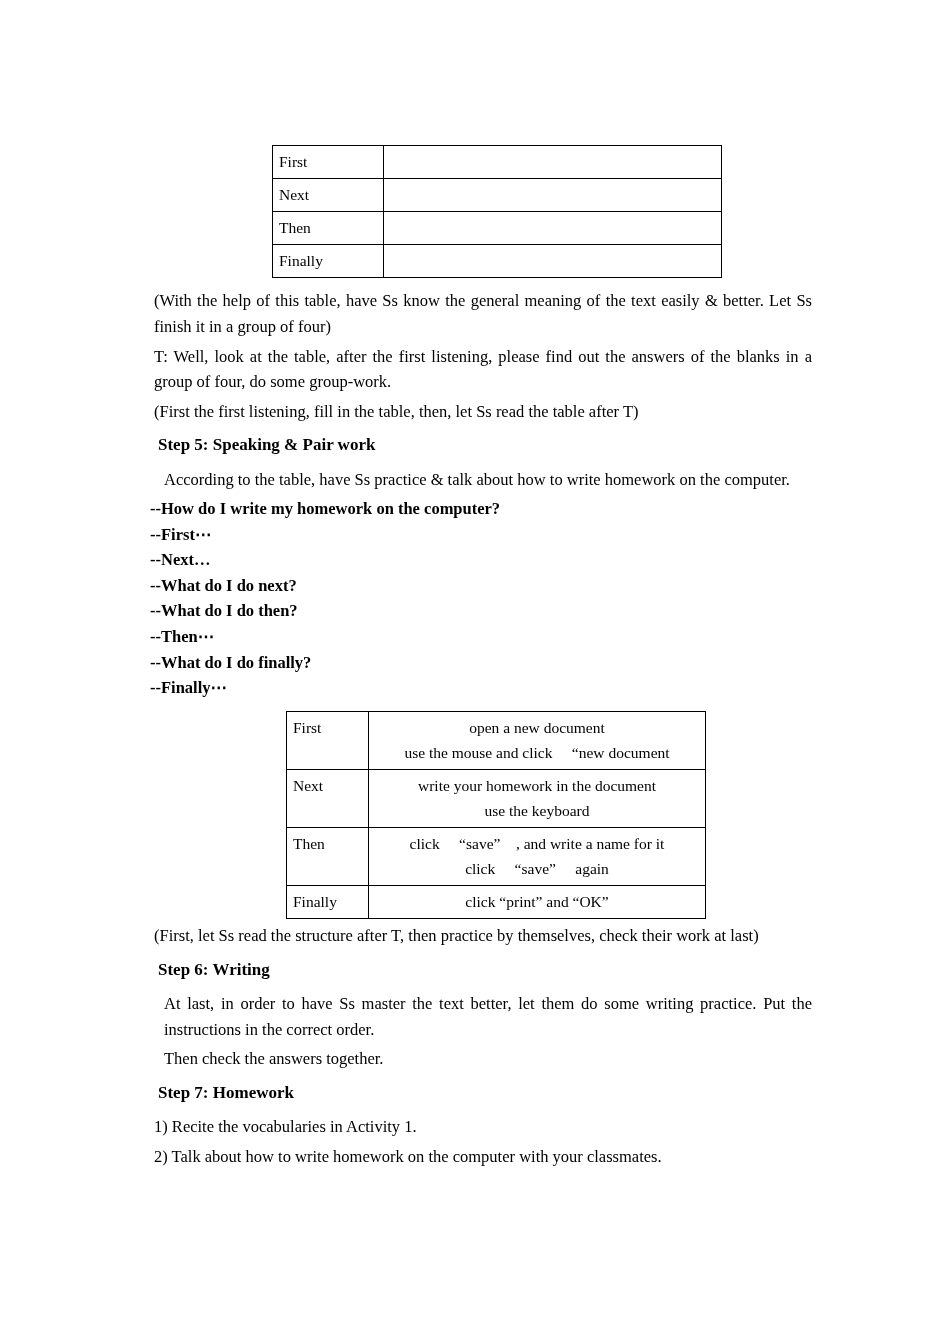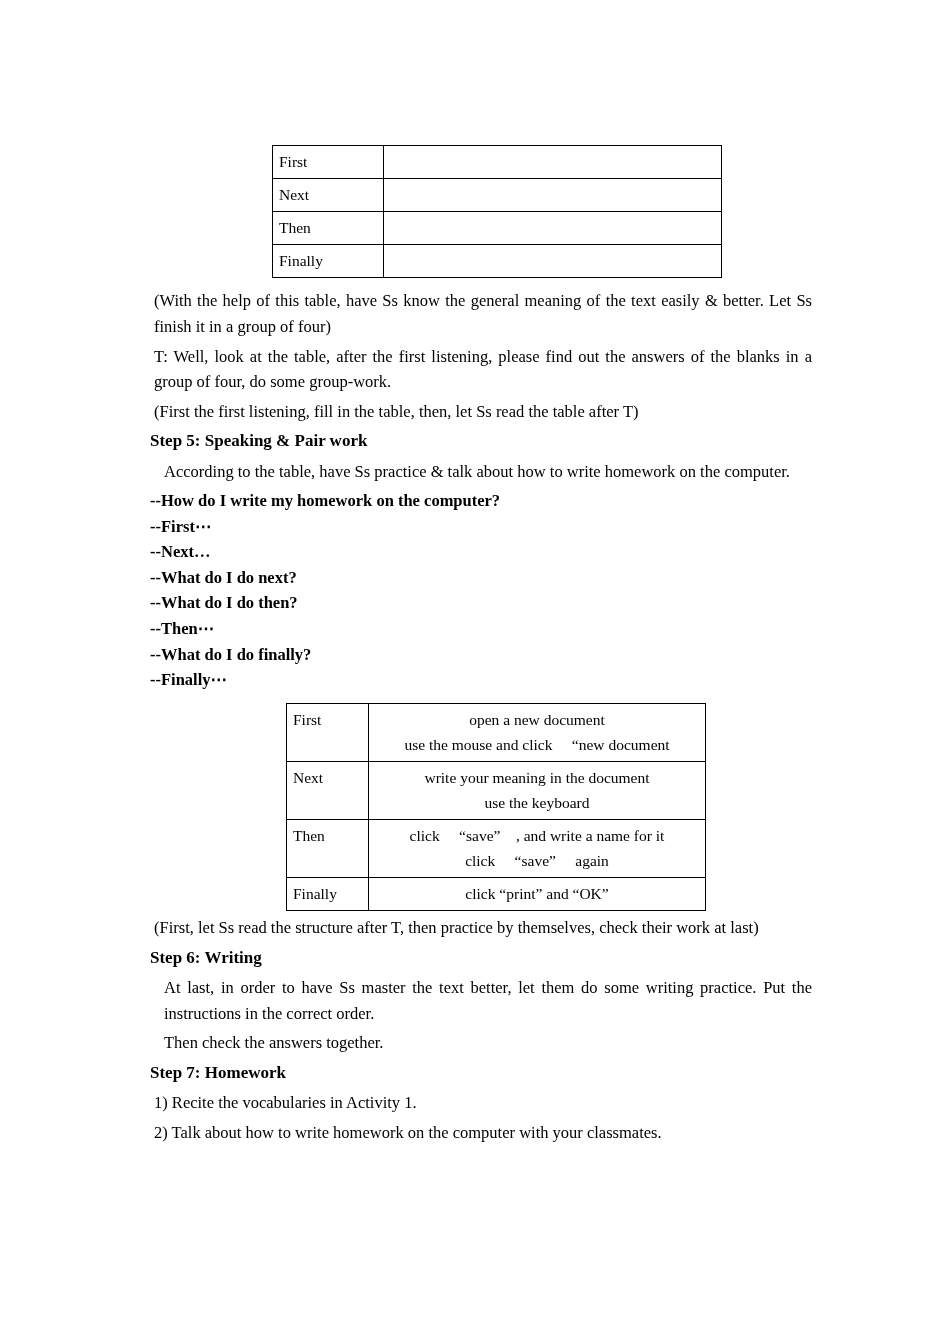--- a/index.html
+++ b/index.html
@@ -72,21 +72,21 @@
   }
   .para {
     text-align: justify;
     text-justify: inter-word;
   }
   .lead-space { padding-left: 10px; }
   .step-head {
     font-weight: bold;
     font-size: 17px;
     line-height: 1.55;
-    margin: 0;
+    margin: 8px;
   }
   .dlg {
     font-weight: bold;
     font-size: 16.5px;
     line-height: 1.55;
     margin: 0;
   }
   .gap-before-table { height: 10px; }
   .gap-after-table { height: 6px; }
 </style>
@@ -142,21 +142,21 @@
         <tr>
           <td class="lbl">First</td>
           <td class="val">
             <span class="line">open a new document</span>
             <span class="line">use the mouse and click 　“new document</span>
           </td>
         </tr>
         <tr>
           <td class="lbl">Next</td>
           <td class="val">
-            <span class="line">write your meaning in the document</span>
+            <span class="line">write your homework in the document</span>
             <span class="line">use the keyboard</span>
           </td>
         </tr>
         <tr>
           <td class="lbl">Then</td>
           <td class="val">
             <span class="line">click 　“save”　, and write a name for it</span>
             <span class="line">click 　“save”　 again</span>
           </td>
         </tr>

